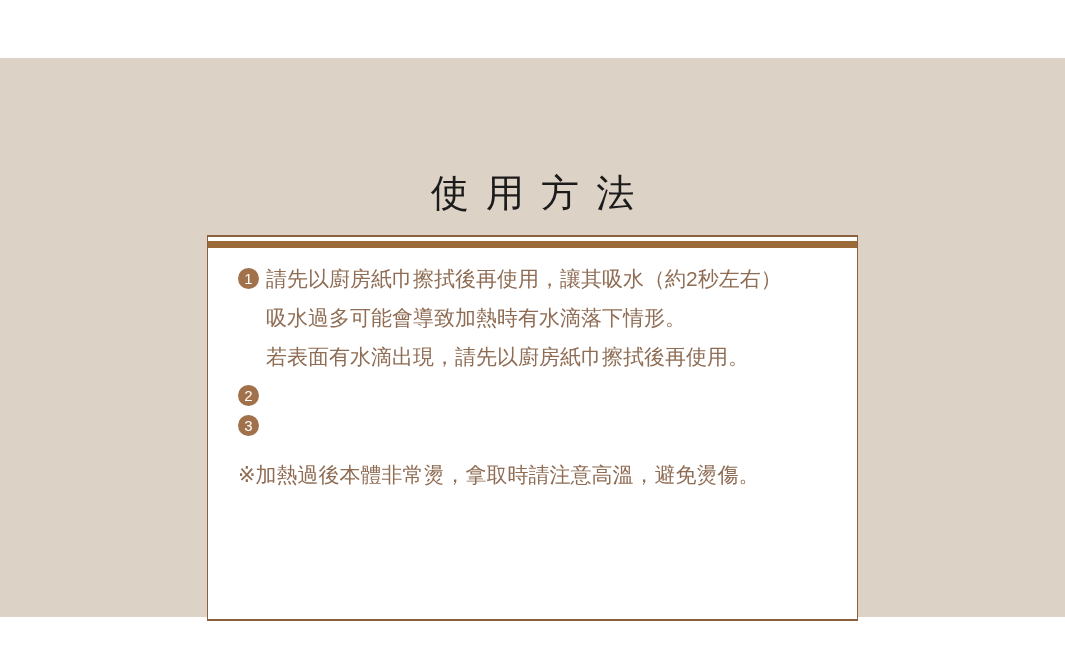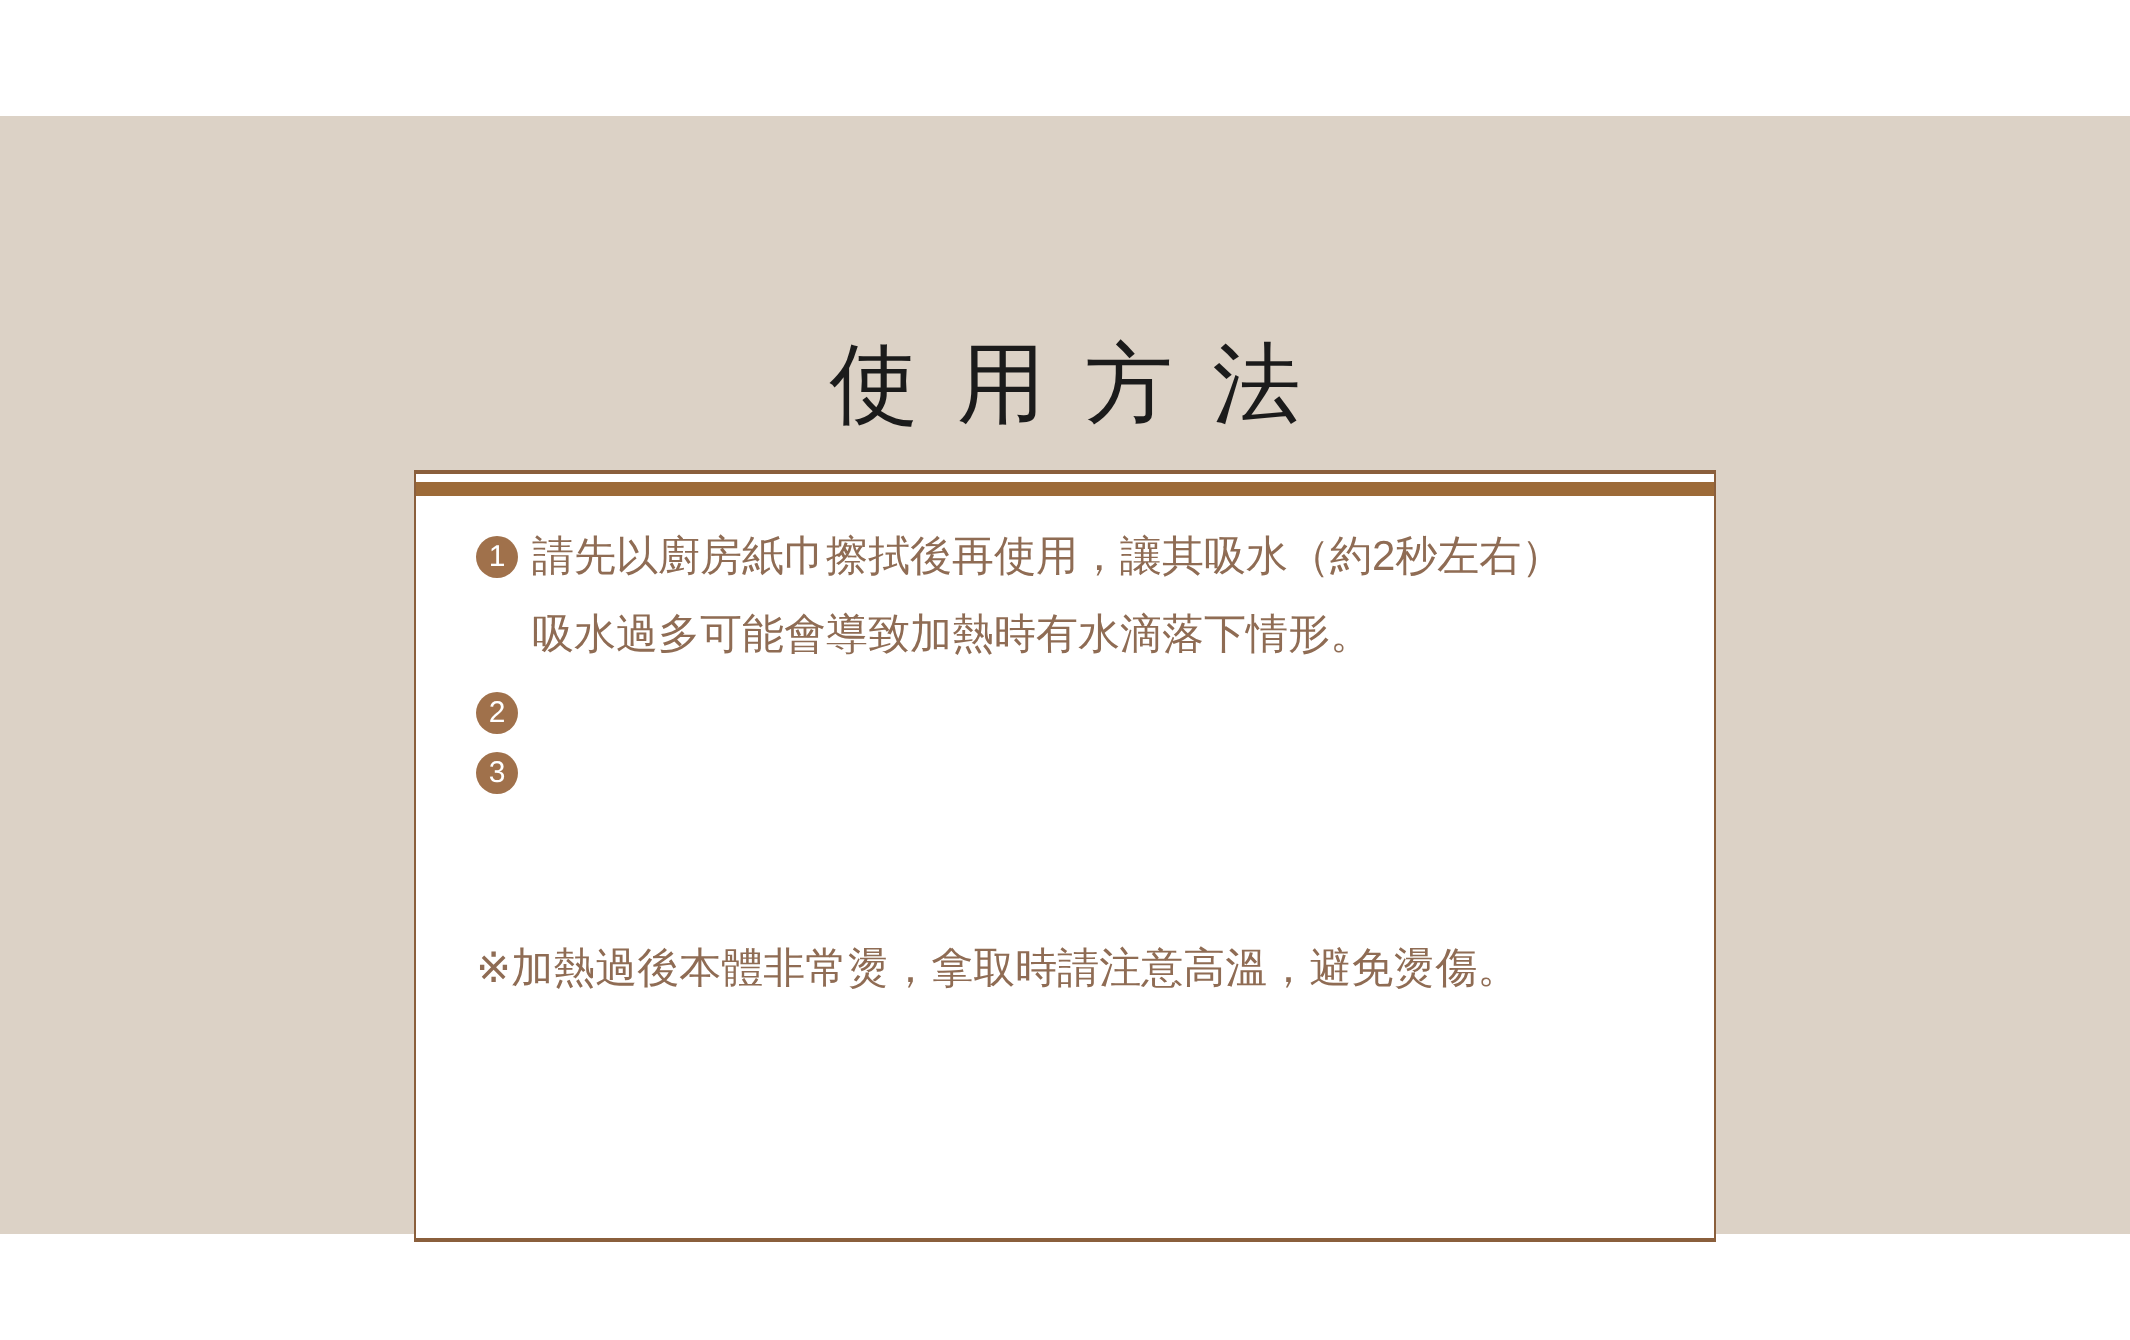--- a/index.html
+++ b/index.html
@@ -20,21 +20,21 @@
     width: 1065px; height: 559px;
     background: #DCD2C6;
   }
   .section-title {
     position: absolute;
     top: 112px; left: 0;
     width: 1065px;
     text-align: center;
     font-family: "Liberation Serif", "DejaVu Serif", serif;
     font-weight: 400;
-    font-size: 44px;
+    font-size: 38px;
     line-height: 46px;
     letter-spacing: 0.45em;
     text-indent: 0.45em; 
     color: #1b1b1b;
   }
   .instructions-box {
     position: absolute;
     top: 177px; left: 207px;
     width: 651px; height: 386px;
     background: #ffffff;
@@ -59,21 +59,21 @@
     width: 21px; height: 21px;
     margin: 9px 7px 0 0;
     border-radius: 50%;
     background: #A0714B;
     color: #ffffff;
     font-size: 15px;
     line-height: 21px;
     text-align: center;
   }
   .line.cont { padding-left: 28px; }
-  .notes { margin-top: 68px; }
+  .notes { margin-top: 19px; }
 </style>
 </head>
 <body>
 
 <div class="page">
 
   <div class="beige-panel">
 
     <h1 class="section-title">使用方法</h1>
 
@@ -82,20 +82,23 @@
 
       <div class="content">
 
         <div>
           <div class="line">
             <span class="marker">1</span>
             <span>請先以廚房紙巾擦拭後再使用，讓其吸水（約2秒左右）</span>
           </div>
           <div class="line cont">
             <span>吸水過多可能會導致加熱時有水滴落下情形。</span>
+          </div>
+          <div class="line cont">
+            <span>若表面有水滴出現，請先以廚房紙巾擦拭後再使用。</span>
           </div>
         </div>
 
         <div>
           <div class="line">
             <span class="marker">2</span>
           </div>
         </div>
 
         <div>

